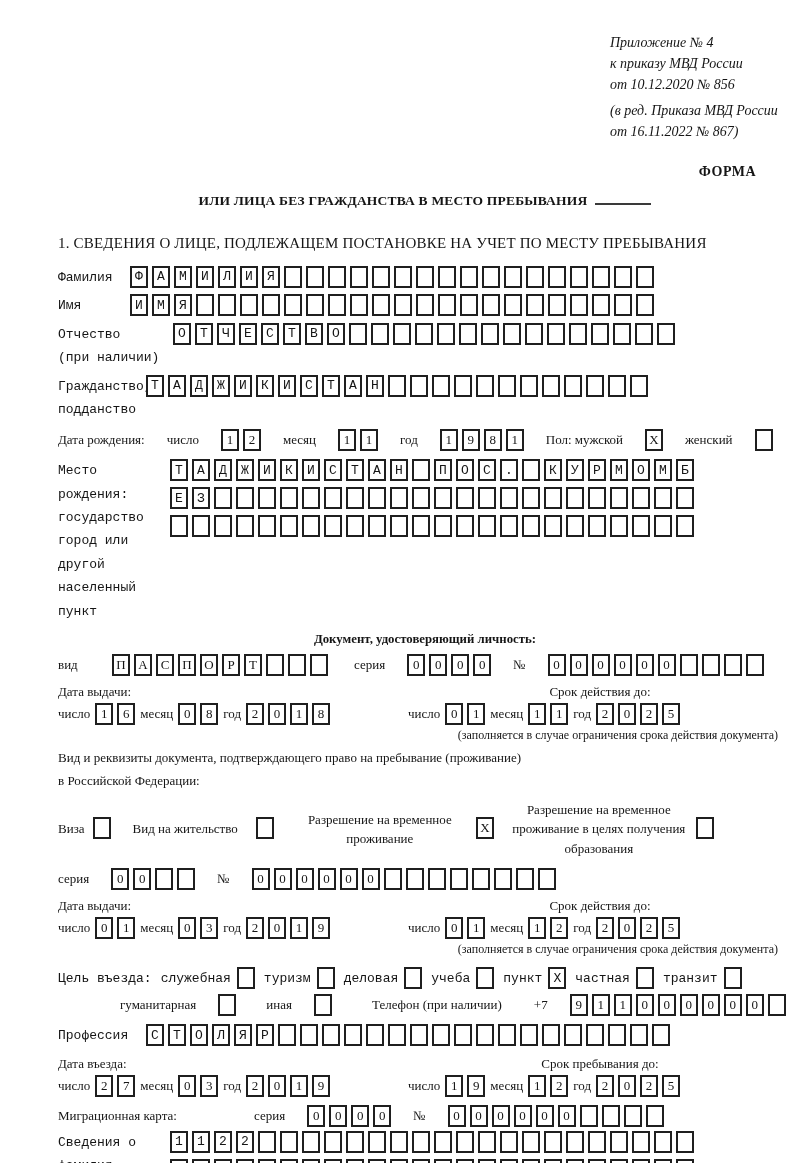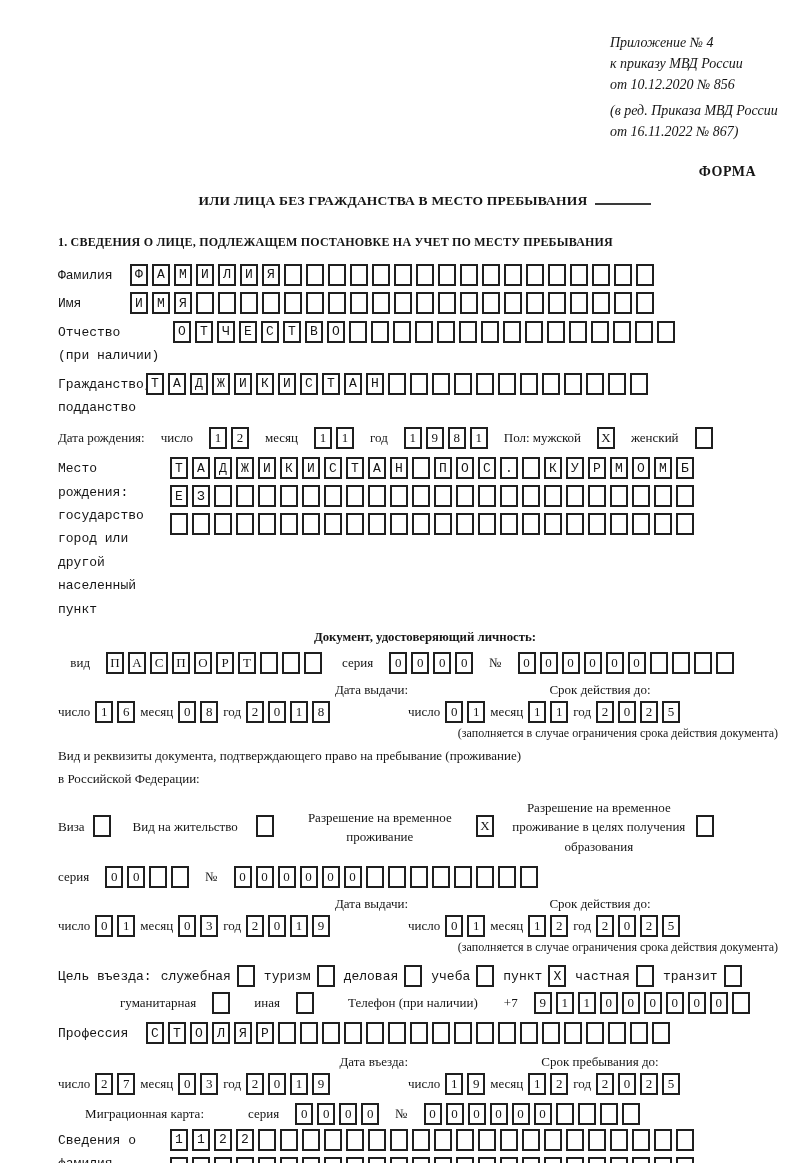--- a/index.html
+++ b/index.html
@@ -11,38 +11,38 @@
   }
   .page { position: relative; width: 800px; height: 1163px; padding: 32px 8px 8px 58px; overflow: hidden; }
 
   .hdr { margin-left: 552px; font-size: 14px; line-height: 1.5; font-style: italic; }
   .hdr .sub { margin-top: 5px; }
   .forma { text-align: right; padding-right: 36px; font-weight: bold; font-size: 14px; margin-top: 22px; letter-spacing: .5px; }
 
   .title { text-align: center; font-weight: bold; font-size: 13.5px; line-height: 1.7; margin-top: 10px; letter-spacing: .2px; }
   .blank { display: inline-block; width: 56px; height: 13px; border-bottom: 2.5px solid #3a3a3a; margin-left: 8px; }
 
-  .sec { font-weight: bold; font-size: 12px; margin-top: 22px; margin-bottom: 14px; letter-spacing: .2px; }
+  .sec { font-weight: normal; font-size: 15px; margin-top: 22px; margin-bottom: 14px; letter-spacing: .2px; }
 
   .frow { display: flex; align-items: flex-start; margin-bottom: 5px; font-family: Liberation Mono, monospace; }
   .flabel { font-size: 13px; line-height: 1.8; flex-shrink: 0; }
   .w72 { width: 72px; } .w115 { width: 115px; } .w88 { width: 88px; } .w112 { width: 112px; }
   .cells { display: flex; gap: 4px; flex-wrap: nowrap; }
   .cell {
     width: 18px; height: 22px; border: 2px solid #1f1f1f;
     display: inline-flex; align-items: center; justify-content: center;
     font-size: 13px; flex-shrink: 0; background: #fff;
   }
   .stack3 > .cells { margin-bottom: 6px; }
 
-  .inrow { display: flex; align-items: center; gap: 16px; font-size: 13px; text-align: right; }
+  .inrow { display: flex; align-items: center; gap: 22px; font-size: 13px; }
   .dlbl { font-size: 13px; white-space: nowrap; }
 
   .dhdr { display: flex; font-size: 13px; margin-top: 8px; }
-  .dh.l { width: 350px; text-align: right; }
+  .dh.l { width: 350px; text-align: left; }
   .dh.r { flex: 1; text-align: center; }
   .drow { display: flex; margin-top: 3px; }
   .dcol { display: flex; align-items: center; gap: 5px; }
   .dcol.l { width: 350px; }
   .dcol.r { flex: 1; }
   .vnote { font-size: 12px; text-align: right; padding-right: 14px; margin-top: 3px; }
 
   .plain { font-size: 13px; line-height: 1.75; }
   .ckrow { display: flex; align-items: center; gap: 8px; margin-top: 4px; font-size: 13px; }
   .ckrow .lb { line-height: 1.5; padding-top: 3px; }

